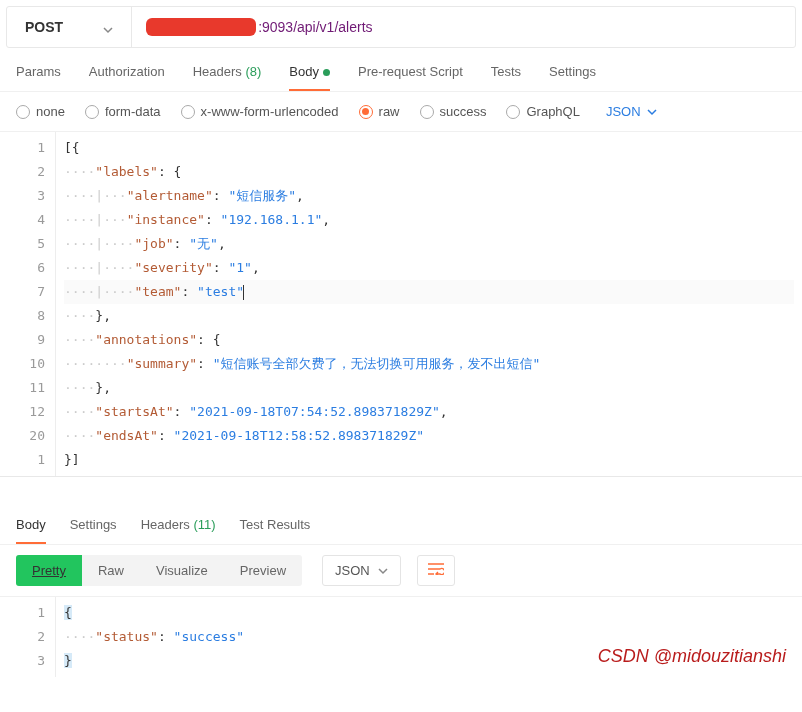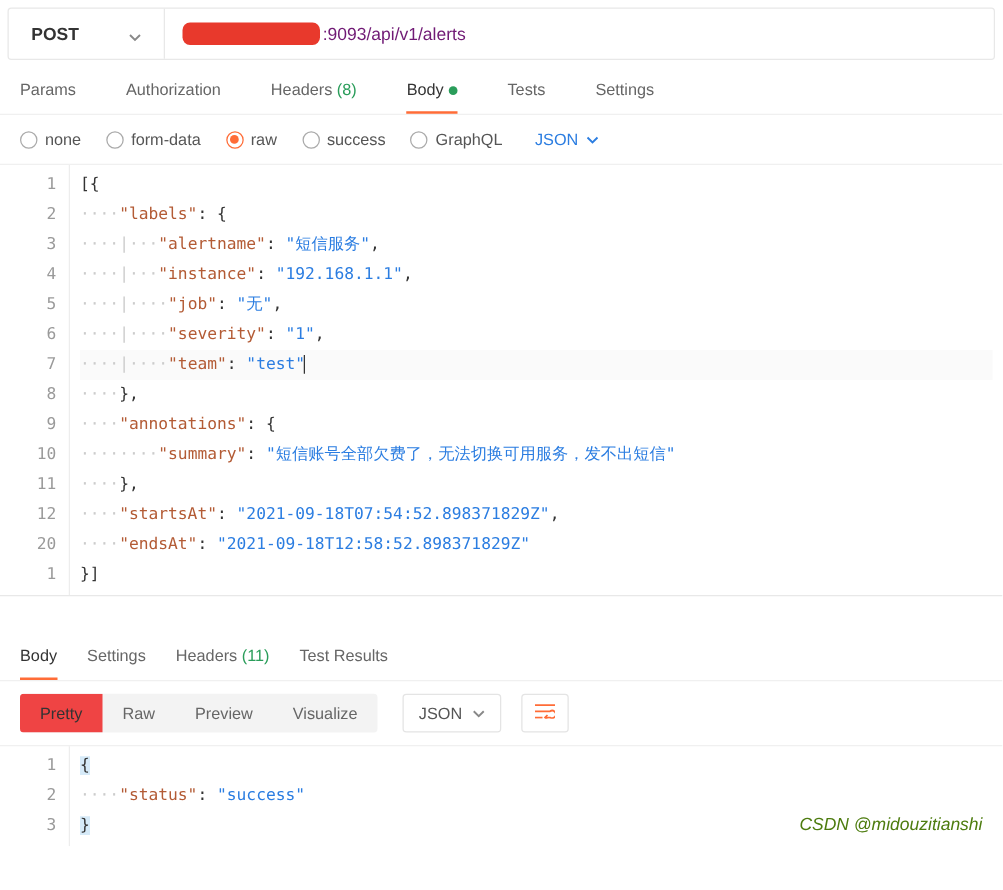--- a/index.html
+++ b/index.html
@@ -1,21 +1,21 @@
 <!DOCTYPE html>
 <html><head>
 <meta charset="utf-8">
 <style>
 * { box-sizing: border-box; margin: 0; padding: 0; }
 body { font-family: -apple-system, "Segoe UI", Arial, sans-serif; font-size: 13px; color: #333; background: #fff; width: 802px; }
 .top-row { display: flex; border: 1px solid #e8e8e8; border-radius: 3px; margin: 6px; }
 .method-sel { display: flex; align-items: flex-end; padding: 12px 18px; border-right: 1px solid #e8e8e8; gap: 40px; cursor: pointer; font-weight: 600; font-size: 14px; color: #333; }
 .url-box { flex: 1; display: flex; align-items: center; padding: 0 14px; font-size: 14px; color: #701a75; }
 .redact { display: inline-block; width: 110px; height: 18px; background: #e8392c; border-radius: 6px; margin-right: 2px; }
-.tabs { display: flex; gap: 40px; padding: 10px 16px 0 16px; border-bottom: 1px solid #f0f0f0; }
+.tabs { display: flex; gap: 28px; padding: 10px 16px 0 16px; border-bottom: 1px solid #f0f0f0; }
 .tab { padding-bottom: 10px; color: #666; cursor: pointer; font-size: 13px; }
 .tab.active { color: #333; border-bottom: 2px solid #ff6c37; }
 .count { color: #2a9d5a; }
 .dot { display: inline-block; width: 7px; height: 7px; border-radius: 50%; background: #2a9d5a; margin-left: 4px; vertical-align: middle; }
 .body-opts { display: flex; align-items: flex-end; gap: 20px; padding: 12px 16px; border-bottom: 1px solid #f0f0f0; font-size: 13px; }
 .radio { display: flex; align-items: center; gap: 6px; color: #555; cursor: pointer; }
 .rcirc { width: 14px; height: 14px; border: 1px solid #aaa; border-radius: 50%; display: flex; align-items: center; justify-content: center; }
 .rcirc.on { border-color: #ff6c37; }
 .rcirc.on::after { content: ""; width: 7px; height: 7px; background: #ff6c37; border-radius: 50%; }
 .json-sel { color: #2b7de1; cursor: pointer; display: flex; align-items: center; gap: 6px; margin-left: 6px; }
@@ -29,24 +29,24 @@
 .key { color: #b35b35; }
 .str { color: #2b7de1; }
 .cursor-line { background: #fafafa; }
 .tcursor { display: inline-block; width: 1px; height: 15px; background: #333; vertical-align: middle; margin-left: -1px; }
 .resp-tabs { display: flex; gap: 24px; padding: 14px 16px 0 16px; border-bottom: 1px solid #f0f0f0; margin-top: 26px; }
 .resp-tab { padding-bottom: 10px; color: #666; cursor: pointer; font-size: 13px; }
 .resp-tab.active { color: #333; border-bottom: 2px solid #ff6c37; }
 .resp-toolbar { display: flex; align-items: center; gap: 6px; padding: 10px 16px; border-bottom: 1px solid #f0f0f0; }
 .pill-group { display: flex; background: #f3f3f3; border-radius: 3px; overflow: hidden; }
 .pill { padding: 8px 16px; color: #666; cursor: pointer; font-size: 13px; }
-.pill.active { background: #ef4444; color: #333; }
+.pill.active { background: #22c55e; color: #333; text-decoration: underline; }
 .fmt-sel { margin-left: 14px; display: flex; align-items: center; gap: 8px; padding: 7px 12px; border: 1px solid #e4e4e4; border-radius: 3px; color: #555; cursor: pointer; }
 .wrap-btn { margin-left: 10px; padding: 7px 10px; border: 1px solid #e4e4e4; border-radius: 3px; color: #ff6c37; cursor: pointer; }
-.watermark { position: absolute; right: 16px; bottom: 10px; color: #4d7c0f; font-style: italic; font-size: 14px; }
+.watermark { position: absolute; right: 16px; bottom: 10px; color: #b91c1c; font-style: italic; font-size: 18px; }
 .container { position: relative; }
 svg.chev { width: 10px; height: 10px; }
 .hi-br { background: #d6eaf8; color: #333; }
 </style>
 </head>
 <body>
 <div class="container">
 
 <div class="top-row">
   <div class="method-sel">
@@ -63,32 +63,37 @@
 
 <div class="tabs">
   <div class="tab">Params</div>
   <div class="tab">Authorization</div>
   <div class="tab">
     <span>Headers</span> <span class="count">(8)</span>
   </div>
   <div class="tab active">
     <span>Body</span><span class="dot"></span>
   </div>
+  <div class="tab">Pre-request Script</div>
   <div class="tab">Tests</div>
   <div class="tab">Settings</div>
 </div>
 
 <div class="body-opts">
   <div class="radio">
         <span class="rcirc"></span>
         <span>none</span>
       </div>
   <div class="radio">
         <span class="rcirc"></span>
         <span>form-data</span>
+      </div>
+  <div class="radio">
+        <span class="rcirc"></span>
+        <span>x-www-form-urlencoded</span>
       </div>
   <div class="radio">
         <span class="rcirc on"></span>
         <span>raw</span>
       </div>
   <div class="radio">
         <span class="rcirc"></span>
         <span>success</span>
       </div>
   <div class="radio">
@@ -144,22 +149,22 @@
   <div class="resp-tab">
     <span>Headers</span> <span class="count">(11)</span>
   </div>
   <div class="resp-tab">Test Results</div>
 </div>
 
 <div class="resp-toolbar">
   <div class="pill-group">
     <div class="pill active">Pretty</div>
     <div class="pill">Raw</div>
+    <div class="pill">Visualize</div>
     <div class="pill">Preview</div>
-    <div class="pill">Visualize</div>
   </div>
   <div class="fmt-sel">
     <span>JSON</span>
     <svg class="chev" viewBox="0 0 10 10">
           <path d="M1 3 L5 7 L9 3" fill="none" stroke="#888" stroke-width="1.5"></path>
         </svg>
   </div>
   <div class="wrap-btn">
     <svg width="16" height="12" viewBox="0 0 16 12">
           <path d="M0 1 H16 M0 6 H12 A3 3 0 1 1 12 11 L9 11 M10 9 L8 11 L10 13 M0 11 H6" stroke="#ff6c37" stroke-width="1.4" fill="none"></path>

